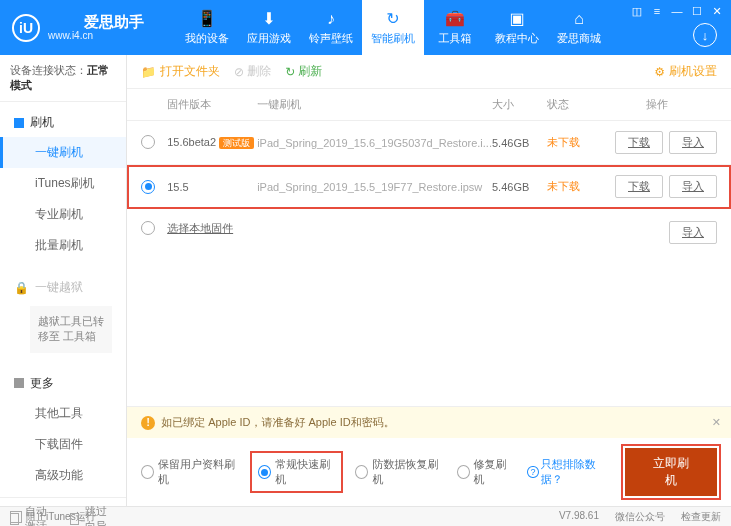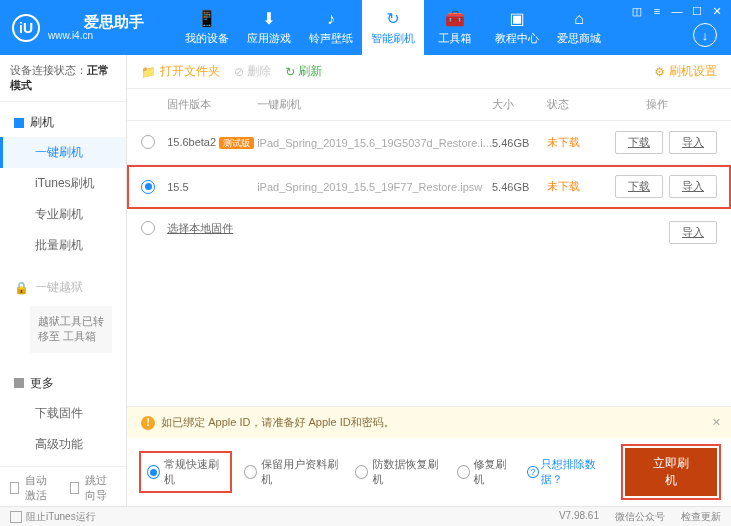--- a/index.html
+++ b/index.html
@@ -153,20 +153,21 @@
         </div>
       <div class="moved-box">越狱工具已转移至
 工具箱</div>
     </div>
     <div class="menu-group">
       <div class="menu-head">
           <span class="sq" style="background:#999"></span>
           <span>更多</span>
         </div>
       <div id="more-items">
+          <div class="menu-item">其他工具</div>
           <div class="menu-item">下载固件</div>
           <div class="menu-item">高级功能</div>
         </div>
     </div>
     <div class="sidebar-bottom">
       <div class="sb-row">
         <span class="chk"></span>
           <span>自动激活</span>
         <span class="chk" style="margin-left:8px"></span>
           <span>跳过向导</span>
@@ -233,27 +234,27 @@
       <button class="btn">导入</button>
     </div>
 
     <div class="bottom-panel">
       <div class="warn">
         <span class="wicon">!</span>
         <span>如已绑定 Apple ID，请准备好 Apple ID和密码。</span>
         <span class="close">✕</span>
       </div>
       <div class="flash-opts" id="flash-opts">
-      <span class="opt boxed">
+      <span class="opt">
+            <span class="radio "></span>
+            <span>保留用户资料刷机</span>
+          </span>
+          <span class="opt boxed">
             <span class="radio on"></span>
             <span>常规快速刷机</span>
-          </span>
-          <span class="opt">
-            <span class="radio "></span>
-            <span>保留用户资料刷机</span>
           </span>
           <span class="opt">
             <span class="radio "></span>
             <span>防数据恢复刷机</span>
           </span>
           <span class="opt">
             <span class="radio "></span>
             <span>修复刷机</span>
           </span>
           <span class="link">

